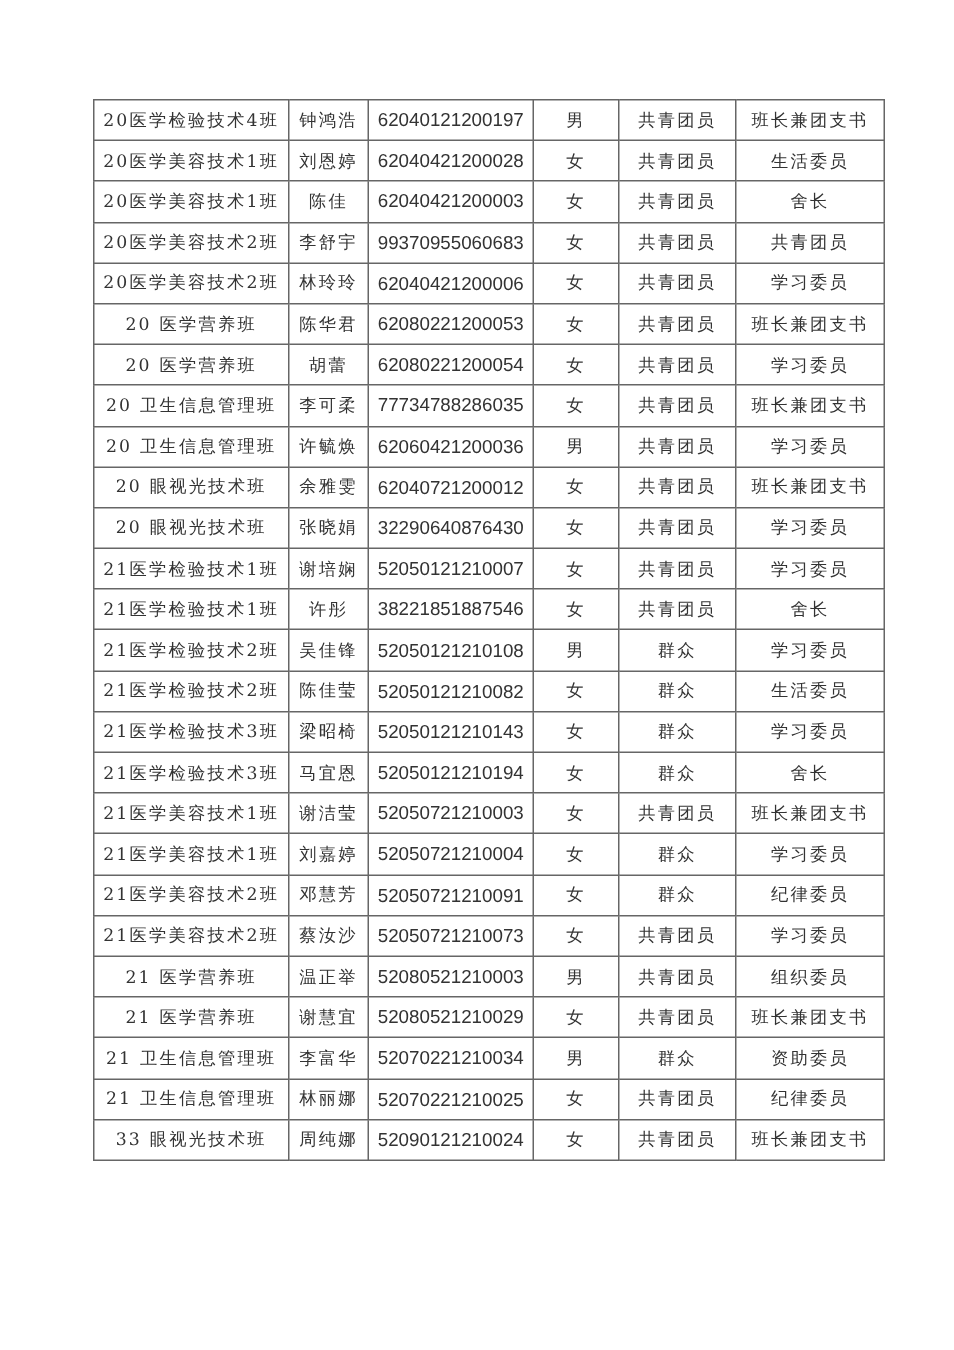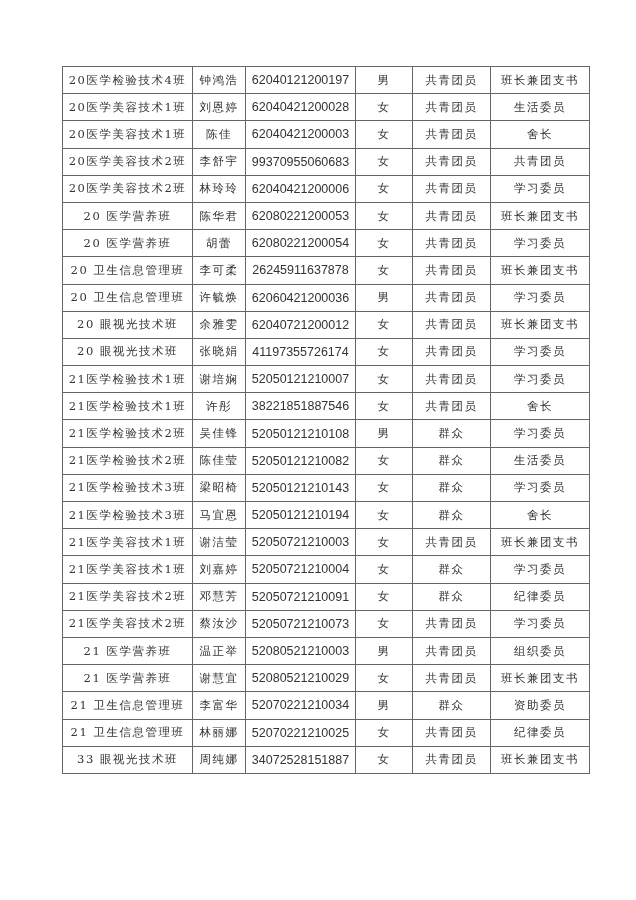--- a/index.html
+++ b/index.html
@@ -119,21 +119,21 @@
           <td class="c-class">20 医学营养班</td>
           <td class="c-name">胡蕾</td>
           <td class="c-id">62080221200054</td>
           <td class="c-gender">女</td>
           <td class="c-pol">共青团员</td>
           <td class="c-pos">学习委员</td>
         </tr>
         <tr>
           <td class="c-class">20 卫生信息管理班</td>
           <td class="c-name">李可柔</td>
-          <td class="c-id">26245911637878</td>
+          <td class="c-id">77734788286035</td>
           <td class="c-gender">女</td>
           <td class="c-pol">共青团员</td>
           <td class="c-pos">班长兼团支书</td>
         </tr>
         <tr>
           <td class="c-class">20 卫生信息管理班</td>
           <td class="c-name">许毓焕</td>
           <td class="c-id">62060421200036</td>
           <td class="c-gender">男</td>
           <td class="c-pol">共青团员</td>
@@ -143,21 +143,21 @@
           <td class="c-class">20 眼视光技术班</td>
           <td class="c-name">余雅雯</td>
           <td class="c-id">62040721200012</td>
           <td class="c-gender">女</td>
           <td class="c-pol">共青团员</td>
           <td class="c-pos">班长兼团支书</td>
         </tr>
         <tr>
           <td class="c-class">20 眼视光技术班</td>
           <td class="c-name">张晓娟</td>
-          <td class="c-id">41197355726174</td>
+          <td class="c-id">32290640876430</td>
           <td class="c-gender">女</td>
           <td class="c-pol">共青团员</td>
           <td class="c-pos">学习委员</td>
         </tr>
         <tr>
           <td class="c-class">21医学检验技术1班</td>
           <td class="c-name">谢培娴</td>
           <td class="c-id">52050121210007</td>
           <td class="c-gender">女</td>
           <td class="c-pol">共青团员</td>
@@ -263,20 +263,20 @@
           <td class="c-class">21 卫生信息管理班</td>
           <td class="c-name">林丽娜</td>
           <td class="c-id">52070221210025</td>
           <td class="c-gender">女</td>
           <td class="c-pol">共青团员</td>
           <td class="c-pos">纪律委员</td>
         </tr>
         <tr>
           <td class="c-class">33 眼视光技术班</td>
           <td class="c-name">周纯娜</td>
-          <td class="c-id">34072528151887</td>
+          <td class="c-id">52090121210024</td>
           <td class="c-gender">女</td>
           <td class="c-pol">共青团员</td>
           <td class="c-pos">班长兼团支书</td>
         </tr>
       </tbody>
   </table>
 </div>
 
 </body></html>

